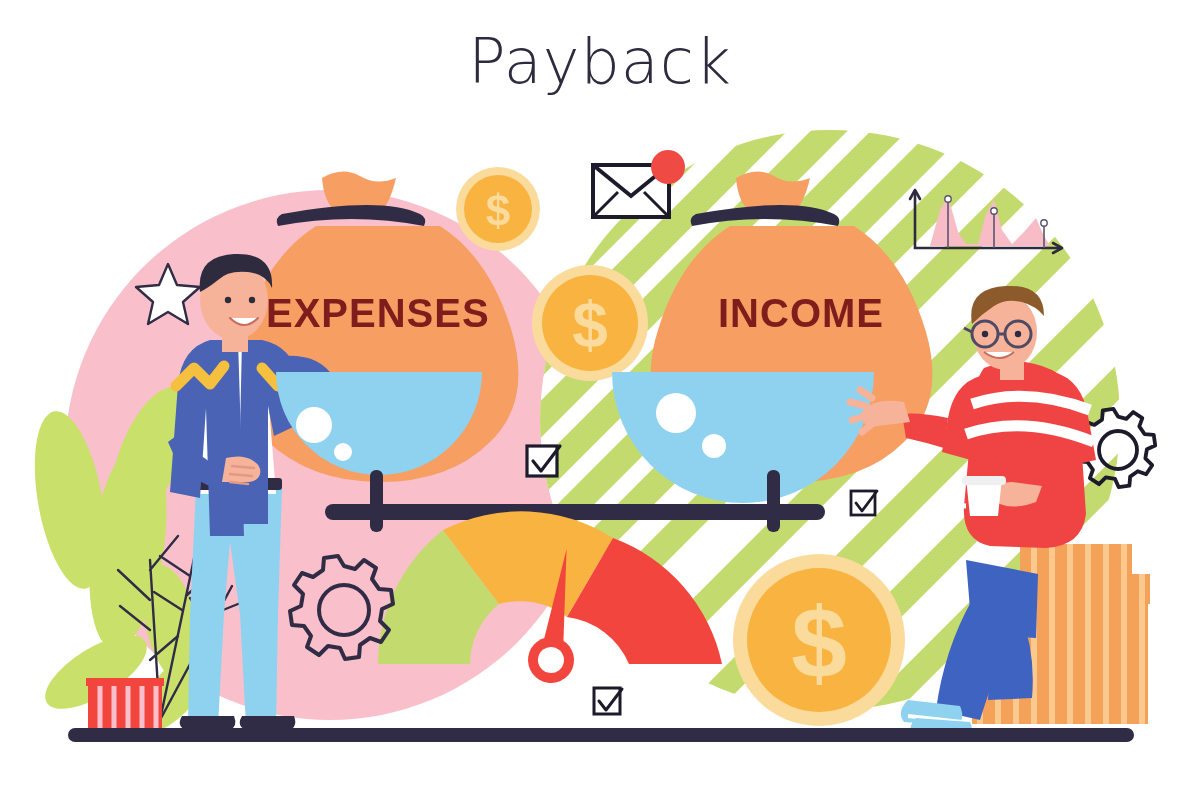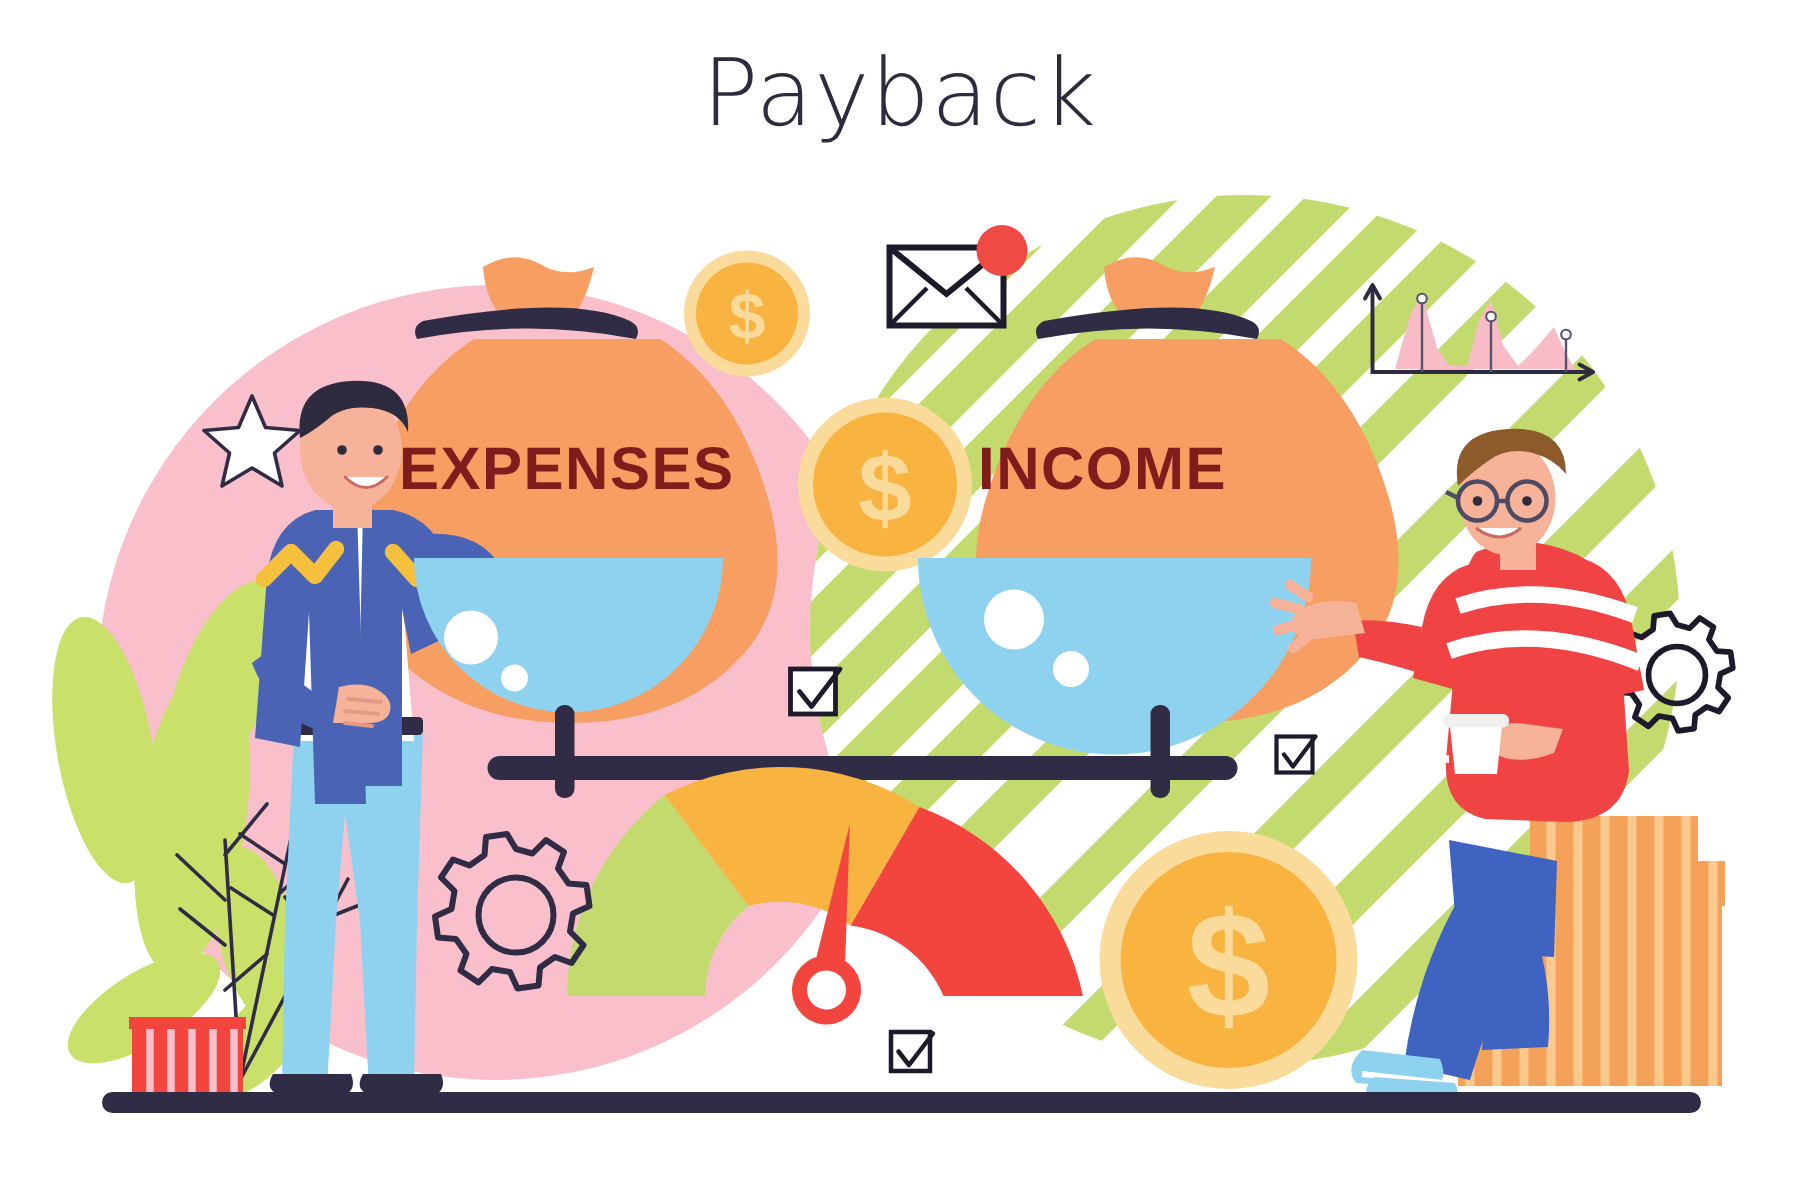--- a/index.html
+++ b/index.html
@@ -13,21 +13,21 @@
     font-weight:300;font-size:62px;letter-spacing:1px;color:#2e2b3f;
     line-height:1.1;
   }
   .bag-label{
     position:absolute;
     font-family:"Liberation Sans",sans-serif;
     font-weight:bold;font-size:40px;letter-spacing:1px;color:#7f1d1d;
     white-space:nowrap;
   }
   #label-expenses{left:266px;top:291px;}
-  #label-income{left:652px;top:291px;}
+  #label-income{left:718px;top:291px;}
 </style>
 </head>
 <body>
 
 <div id="stage">
 
   <svg width="1200" height="792" viewBox="0 0 1200 792">
     <defs>
       <clipPath id="clip-green-circle">
         <circle cx="830" cy="420" r="290"></circle>

